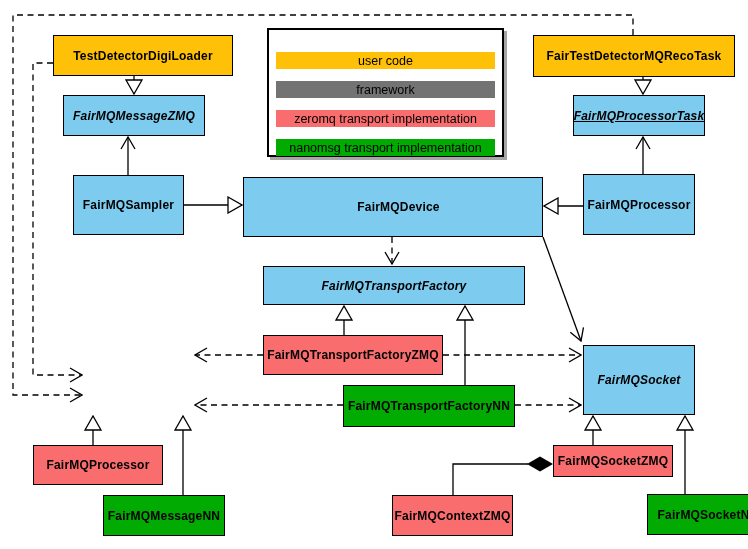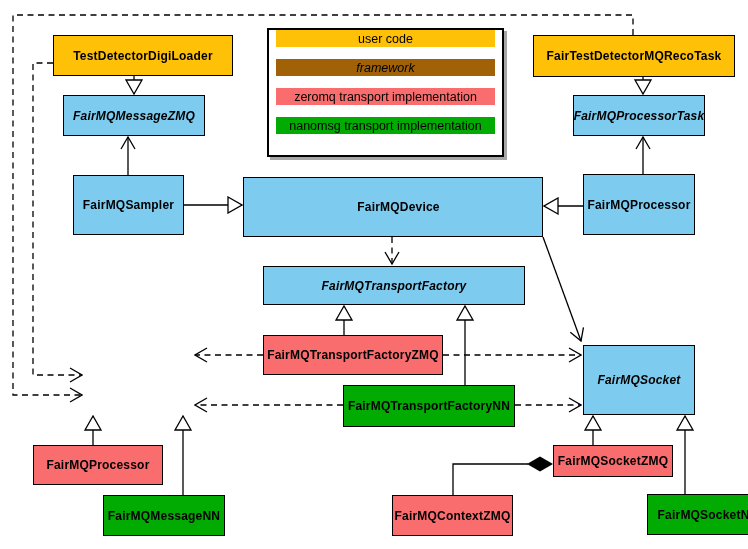--- a/index.html
+++ b/index.html
@@ -30,21 +30,21 @@
   .n-messageZMQ{left:33px;top:445px;width:130px;height:40px;}
   .n-messageNN{left:103px;top:495px;width:122px;height:41px;}
   .n-contextZMQ{left:392px;top:495px;width:121px;height:41px;}
   .n-socketZMQ{left:553px;top:445px;width:120px;height:32px;}
   .n-socketNN{left:603px;top:494px;width:122px;height:41px;margin-left:44px;}
   
   .legend{
     position:absolute;left:267px;top:28px;width:237px;height:129px;z-index:2;
     box-sizing:border-box;border:2px solid #000;background:#fff;
     box-shadow:3px 3px 0 rgba(0,0,0,.35);
-    display:flex;flex-direction:column;gap:12px;padding:0 7px;
+    display:flex;flex-direction:column;gap:12px;padding:22px 7px;
   }
   .legend-row{
     height:17px;flex:0 0 17px;display:flex;align-items:center;justify-content:center;
     font-size:12.5px;color:#000;
   }
   .wire{stroke:#000;stroke-width:1.3;fill:none;}
   .wire.dashed{stroke-dasharray:6 4.5;}
 </style>
 </head>
 <body>
@@ -94,29 +94,29 @@
 
     <path class="wire" d="M593,445 L593,416" marker-end="url(#tri)"></path>
     <path class="wire" d="M685,494 L685,416" marker-end="url(#tri)"></path>
 
     <path class="wire" d="M453,495 L453,464 L528,464"></path>
     <polygon points="553,464 540,456.5 527,464 540,471.5" fill="#000"></polygon>
   </svg>
 
   <div class="legend">
     <div class="legend-row" style="background: rgb(255, 193, 7);">user code</div>
-    <div class="legend-row" style="background: #a16207; font-style: italic;">framework</div>
+    <div class="legend-row" style="background: #737373;">framework</div>
     <div class="legend-row" style="background: rgb(250, 109, 110);">zeromq transport implementation</div>
     <div class="legend-row" style="background: rgb(2, 171, 2);">nanomsg transport implementation</div>
   </div>
 
   <div class="node n-digiLoader" style="background: rgb(255, 193, 7);">TestDetectorDigiLoader</div>
   <div class="node n-recoTask" style="background: rgb(255, 193, 7);">FairTestDetectorMQRecoTask</div>
   <div class="node abstract n-samplerTask" style="background: rgb(125, 204, 240);">FairMQMessageZMQ</div>
-  <div class="node abstract n-processorTask" style="background: rgb(125, 204, 240);">FairMQProcessorTask</div>
+  <div class="node abstract n-processorTask" style="background: rgb(125, 204, 240); text-decoration: underline;">FairMQProcessorTask</div>
   <div class="node n-sampler" style="background: rgb(125, 204, 240);">FairMQSampler</div>
   <div class="node n-device" style="background: rgb(125, 204, 240); padding-left: 11px;">FairMQDevice</div>
   <div class="node n-processor" style="background: rgb(125, 204, 240);">FairMQProcessor</div>
   <div class="node abstract n-transportFactory" style="background: rgb(125, 204, 240);">FairMQTransportFactory</div>
   <div class="node n-transportFactoryZMQ" style="background: rgb(250, 109, 110);">FairMQTransportFactoryZMQ</div>
   <div class="node n-transportFactoryNN" style="background: rgb(2, 171, 2);">FairMQTransportFactoryNN</div>
   <div class="node abstract n-socket" style="background: rgb(125, 204, 240);">FairMQSocket</div>
   <div class="node n-messageZMQ" style="background: rgb(250, 109, 110);">FairMQProcessor</div>
   <div class="node n-messageNN" style="background: rgb(2, 171, 2);">FairMQMessageNN</div>
   <div class="node n-contextZMQ" style="background: rgb(250, 109, 110);">FairMQContextZMQ</div>

